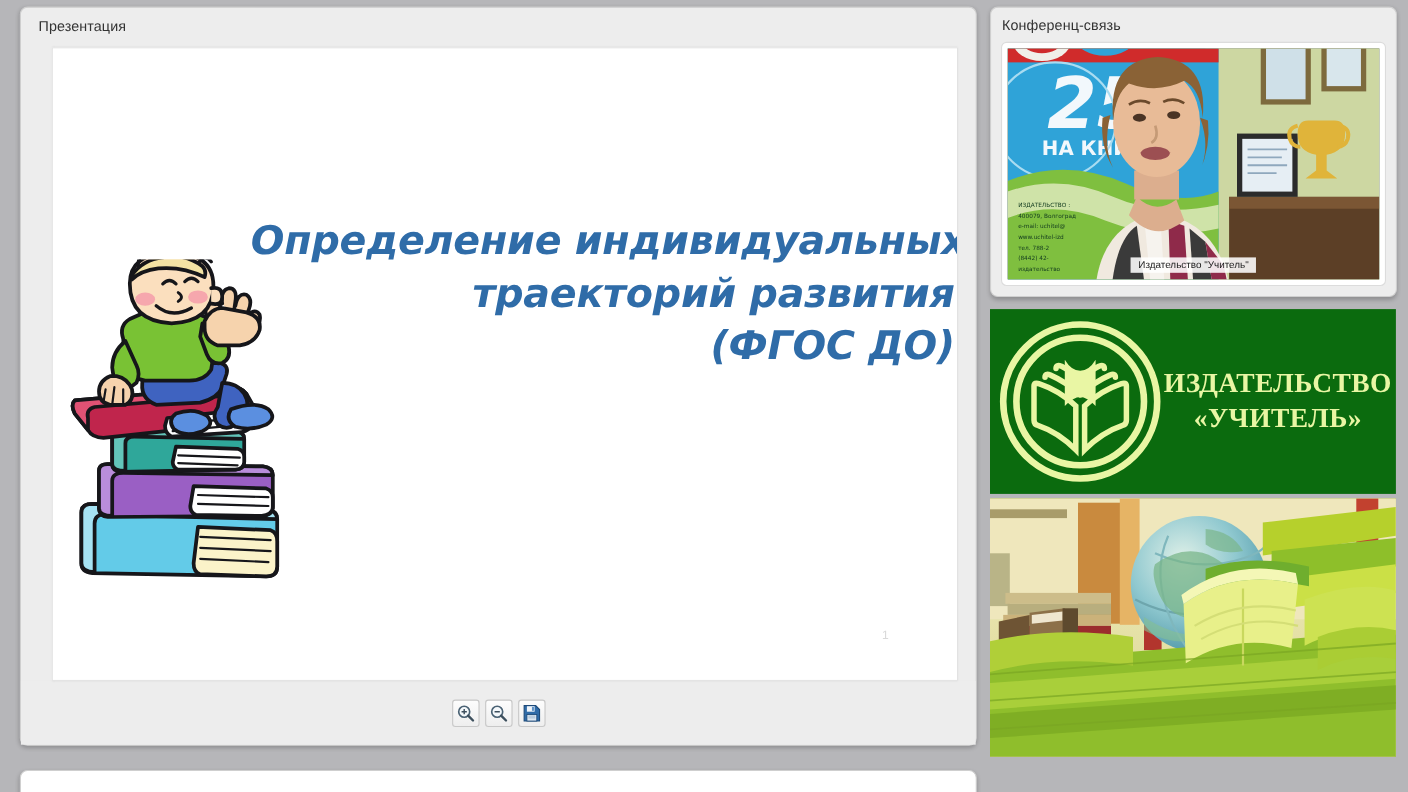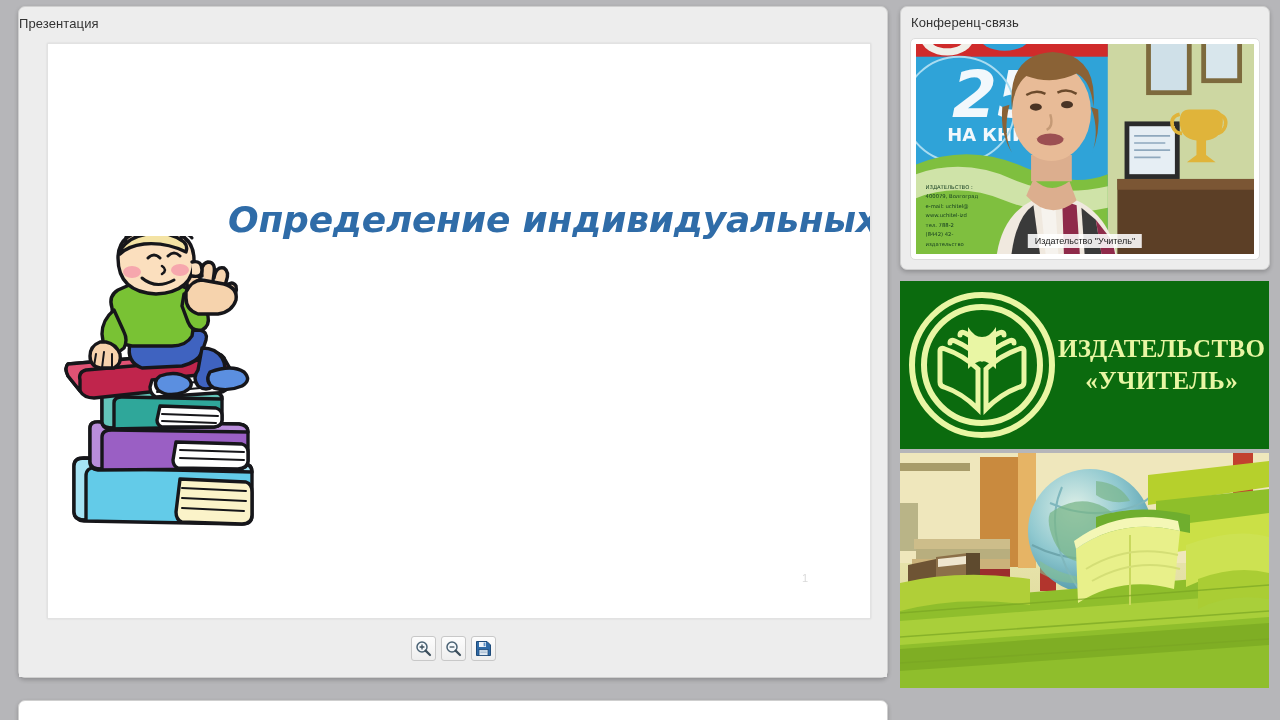--- a/index.html
+++ b/index.html
@@ -30,21 +30,21 @@
     border: 1px solid #cfcfcf;
     border-radius: 7px;
     box-shadow: 0 2px 4px rgba(0,0,0,0.22);
     display: flex;
     flex-direction: column;
   }
 
   .panel-title {
     font-size: 13px;
     color: #333333;
-    padding: 9px 0 0 0;
+    padding: 9px 0 0 16px;
     height: 32px;
     flex: none;
     letter-spacing: 0.1px;
   }
 
   .slide-frame {
     position: relative;
     margin: 4px 16px 0 28px;
     flex: 1 1 auto;
     background: #ffffff;
@@ -289,20 +289,22 @@
               <path d="M106 30 Q112 34 106 38" fill="none" stroke-width="2.6"></path>
               <path d="M86 42 Q100 54 118 44" fill="none" stroke-width="3"></path>
 
               <path d="M136 26 Q146 24 146 34 Q146 42 136 40" fill="#fbdfbe"></path>
             </g>
           </svg>
         </div>
 
         <div class="slide-title">
           <span class="ln">Определение индивидуальных</span>
+          <span class="ln">траекторий развития</span>
+          <span class="ln">(ФГОС ДО)</span>
         </div>
 
         <div class="slide-pagenum">1</div>
       </div>
     </div>
 
     <div class="slide-toolbar">
       <button class="tool-btn">
         <span>
           <svg width="17" height="17" viewBox="0 0 17 17">

